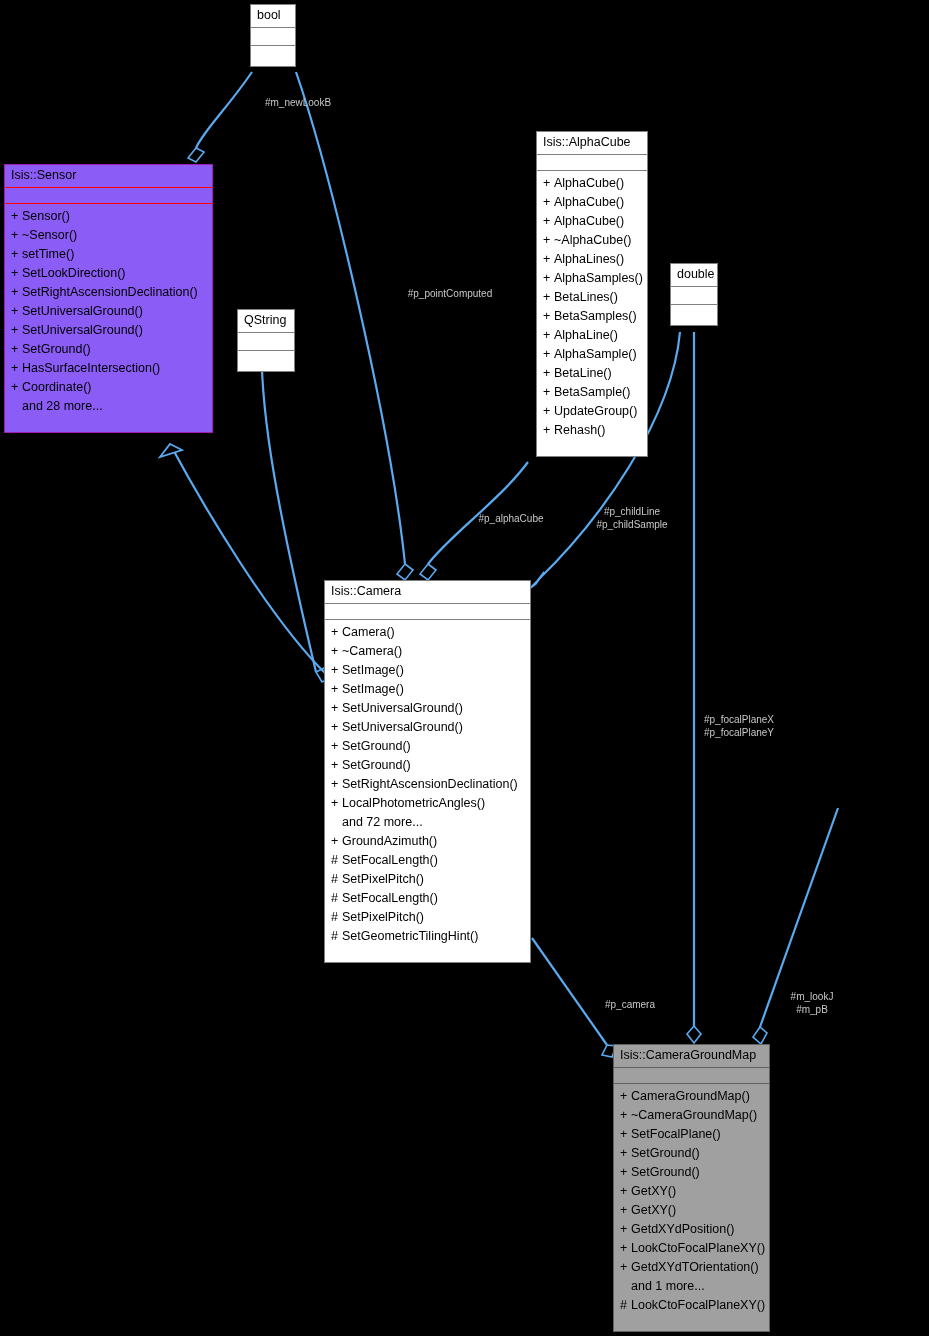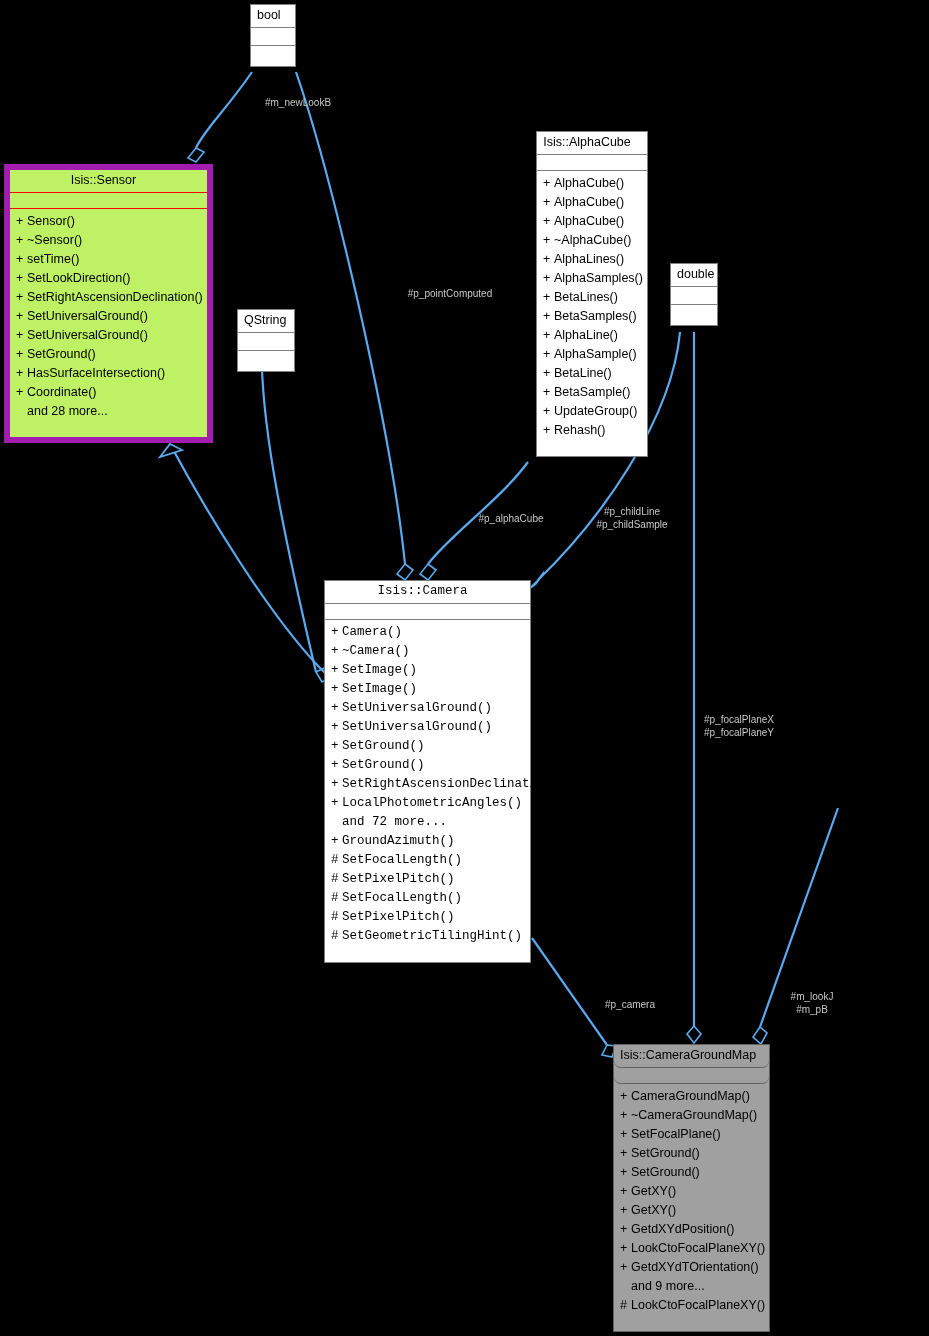--- a/index.html
+++ b/index.html
@@ -28,21 +28,21 @@
   .uml-box {
     position: absolute;
     box-sizing: border-box;
     border: 1px solid #808080;
     background: #ffffff;
     font-size: 12.5px;
     line-height: 1.0;
     color: #000000;
   }
   .uml-box .title {
-    text-align: center;
+    text-align: left;
     padding: 4px 16px 5px 6px;
     border-bottom: 1px solid #808080;
     white-space: nowrap;
     font-size: 12.5px;
   }
   .uml-box .attrs {
     border-bottom: 1px solid #808080;
     min-height: 15px;
   }
   .uml-box .methods {
@@ -54,37 +54,36 @@
     font-size: 12.5px;
     line-height: 15px;
   }
   .uml-box .row .vis {
     display: inline-block;
     width: 11px;
   }
 
   
   .box-sensor {
-    border: 6px solid #a21caf;
-    background: #bef264;
+    border: 1px solid #a21caf;
+    background: #8b5cf6;
   }
   .box-sensor .title,
   .box-sensor .attrs {
     border-bottom: 1px solid #ff0000;
   }
 
   
   .box-current {
     background: #a0a0a0;
     border: 1px solid #606060;
   }
   .box-current .title,
   .box-current .attrs {
     border-bottom: 1px solid #606060;
-    border-radius: 7px;
   }
 
   
   .type-box .attrs {
     height: 17px;
   }
   .type-box .methods {
     height: 20px;
     padding: 0;
   }
@@ -188,21 +187,21 @@
       <div class="row"><span class="vis">+</span><span>Rehash()</span></div>
     </div>
   </div>
 
   <div class="uml-box type-box" style="left:670px; top:263px; width:48px;">
     <div class="title">double</div>
     <div class="attrs"></div>
     <div class="methods"></div>
   </div>
 
-  <div class="uml-box" style="left:324px; top:580px; width:207px;font-family:Liberation Mono, monospace;">
+  <div class="uml-box" style="left:324px; top:580px; width:207px;">
     <div class="title">Isis::Camera</div>
     <div class="attrs"></div>
     <div class="methods">
       <div class="row"><span class="vis">+</span><span>Camera()</span></div>
       <div class="row"><span class="vis">+</span><span>~Camera()</span></div>
       <div class="row"><span class="vis">+</span><span>SetImage()</span></div>
       <div class="row"><span class="vis">+</span><span>SetImage()</span></div>
       <div class="row"><span class="vis">+</span><span>SetUniversalGround()</span></div>
       <div class="row"><span class="vis">+</span><span>SetUniversalGround()</span></div>
       <div class="row"><span class="vis">+</span><span>SetGround()</span></div>
@@ -227,21 +226,21 @@
       <div class="row"><span class="vis">+</span><span>CameraGroundMap()</span></div>
       <div class="row"><span class="vis">+</span><span>~CameraGroundMap()</span></div>
       <div class="row"><span class="vis">+</span><span>SetFocalPlane()</span></div>
       <div class="row"><span class="vis">+</span><span>SetGround()</span></div>
       <div class="row"><span class="vis">+</span><span>SetGround()</span></div>
       <div class="row"><span class="vis">+</span><span>GetXY()</span></div>
       <div class="row"><span class="vis">+</span><span>GetXY()</span></div>
       <div class="row"><span class="vis">+</span><span>GetdXYdPosition()</span></div>
       <div class="row"><span class="vis">+</span><span>LookCtoFocalPlaneXY()</span></div>
       <div class="row"><span class="vis">+</span><span>GetdXYdTOrientation()</span></div>
-      <div class="row"><span class="vis"></span><span>and 9 more...</span></div>
+      <div class="row"><span class="vis"></span><span>and 1 more...</span></div>
       <div class="row"><span class="vis">#</span><span>LookCtoFocalPlaneXY()</span></div>
     </div>
   </div>
 
   <div class="edge-label" style="left:238px; top:97px; width:120px;">#m_newLookB</div>
 
   <div class="edge-label" style="left:388px; top:288px; width:124px;">#p_pointComputed</div>
 
 
   <div class="edge-label" style="left:463px; top:513px; width:96px;">#p_alphaCube</div>

